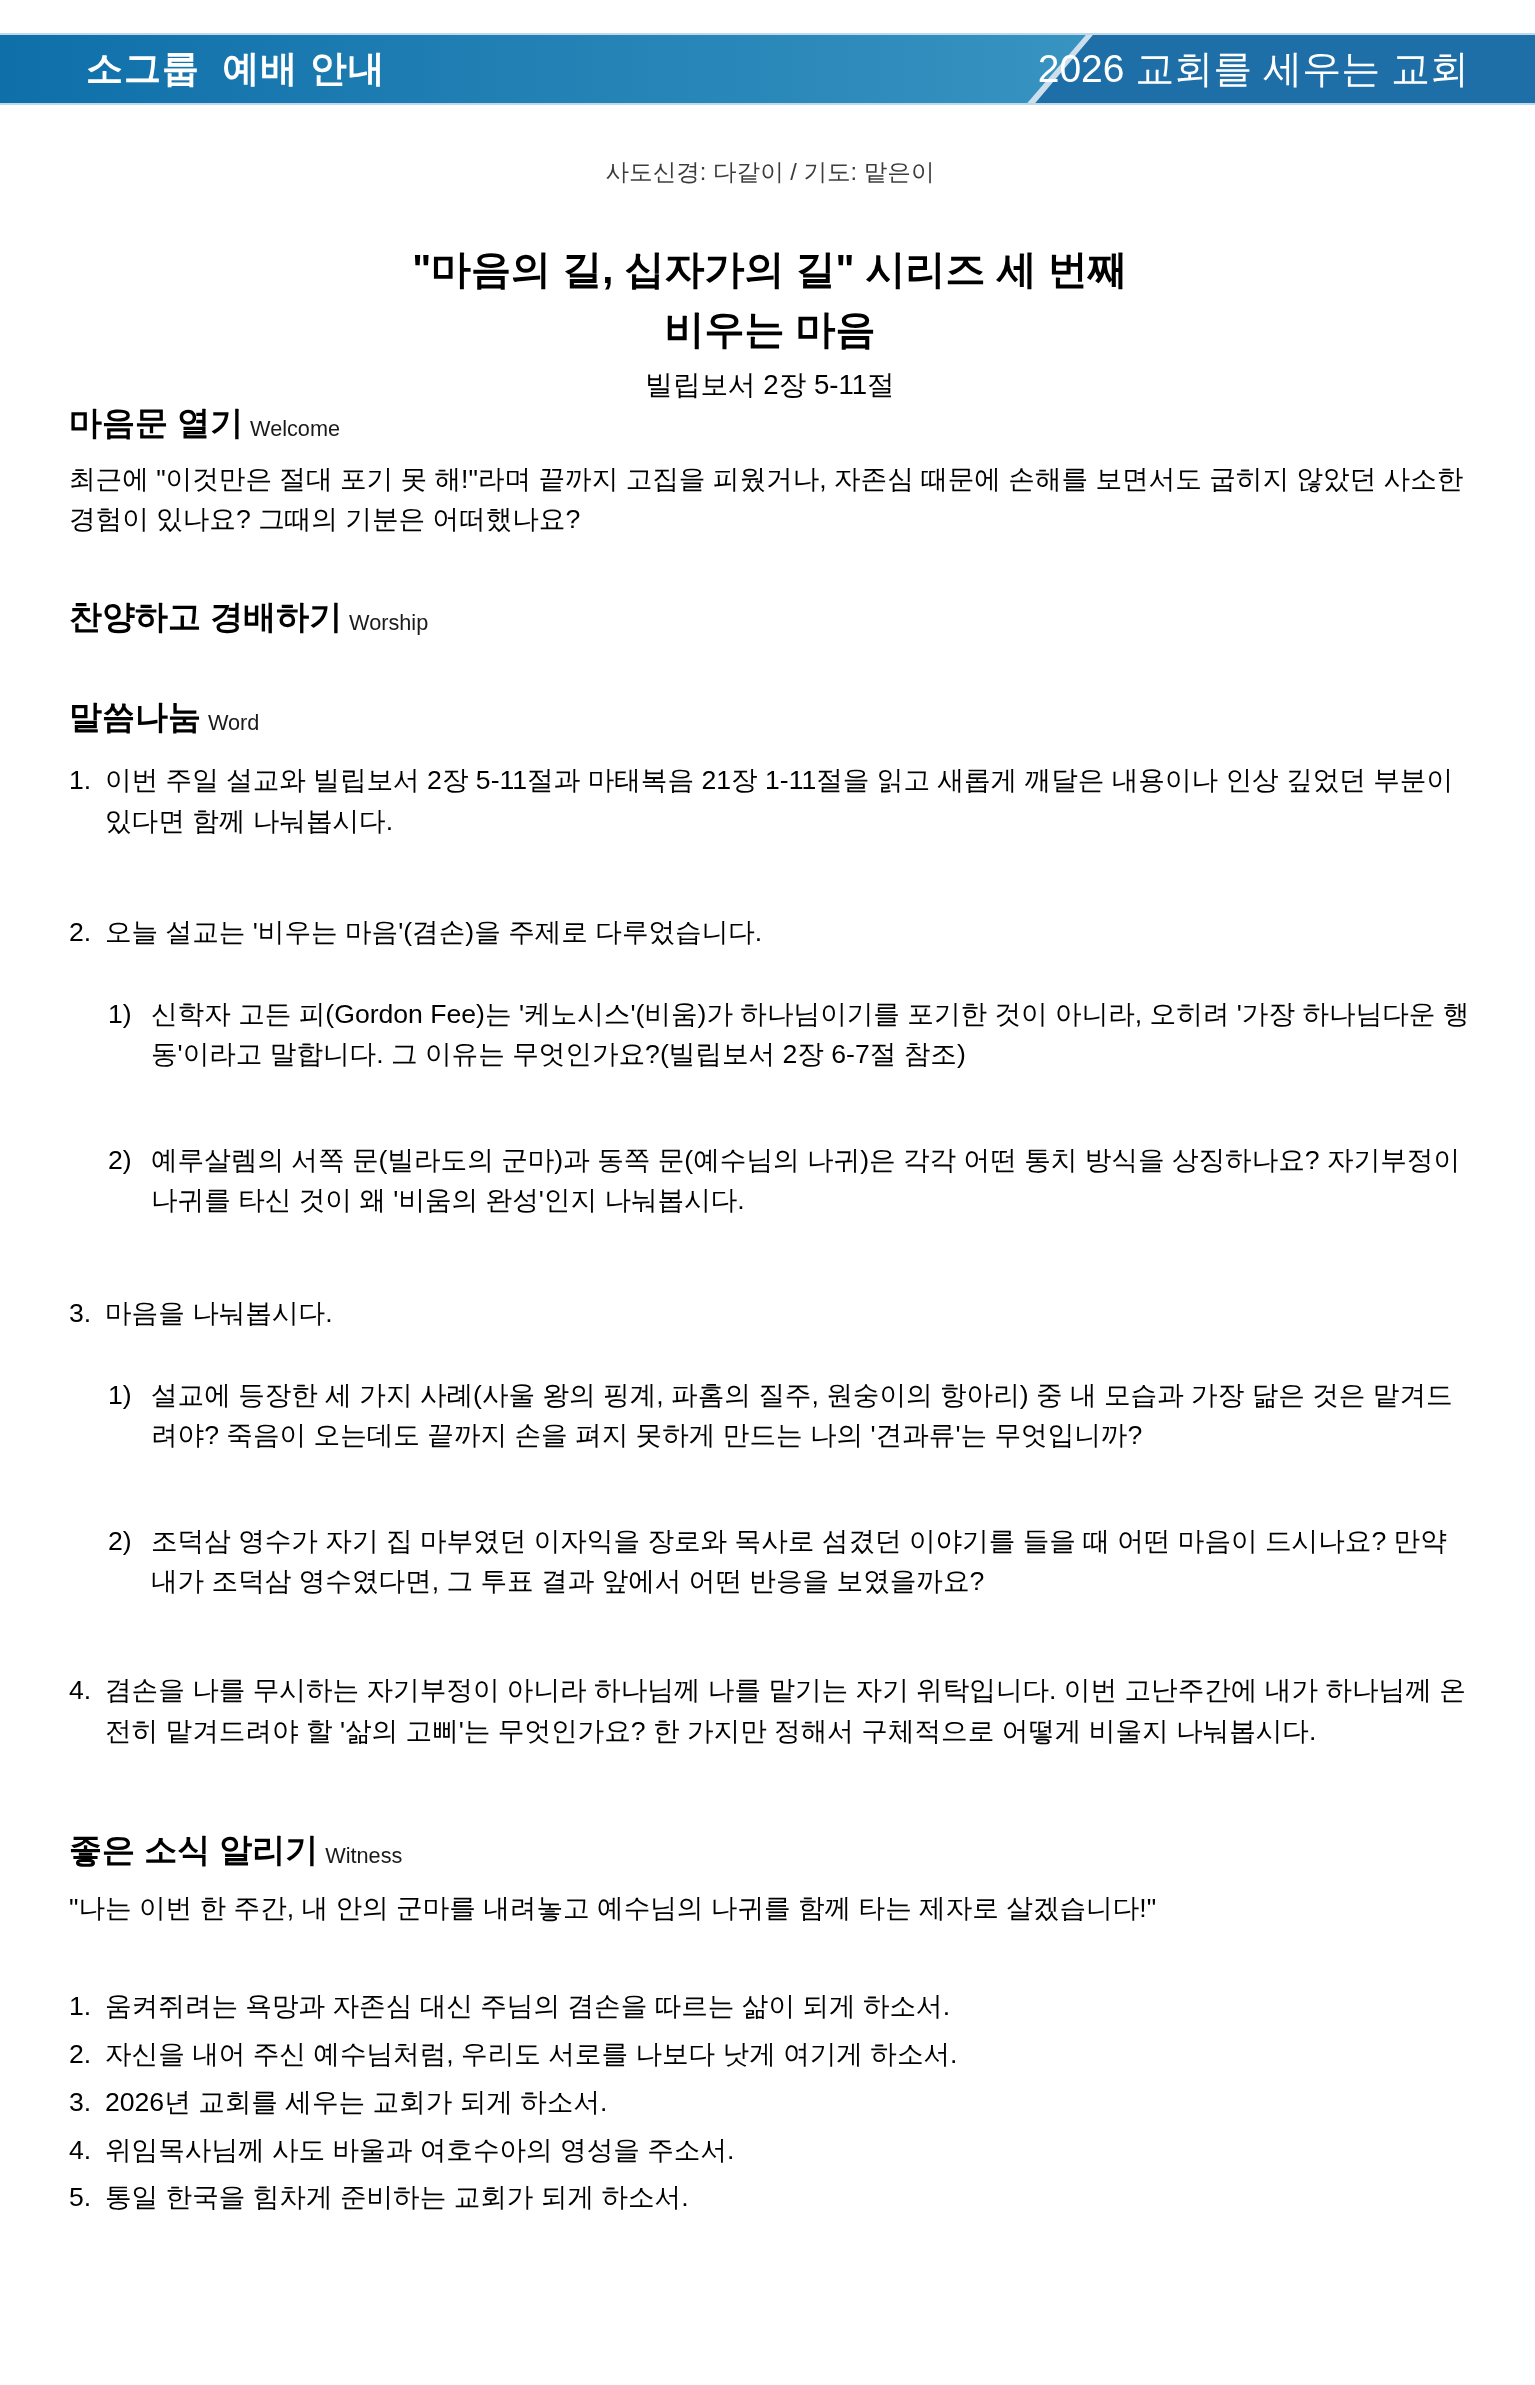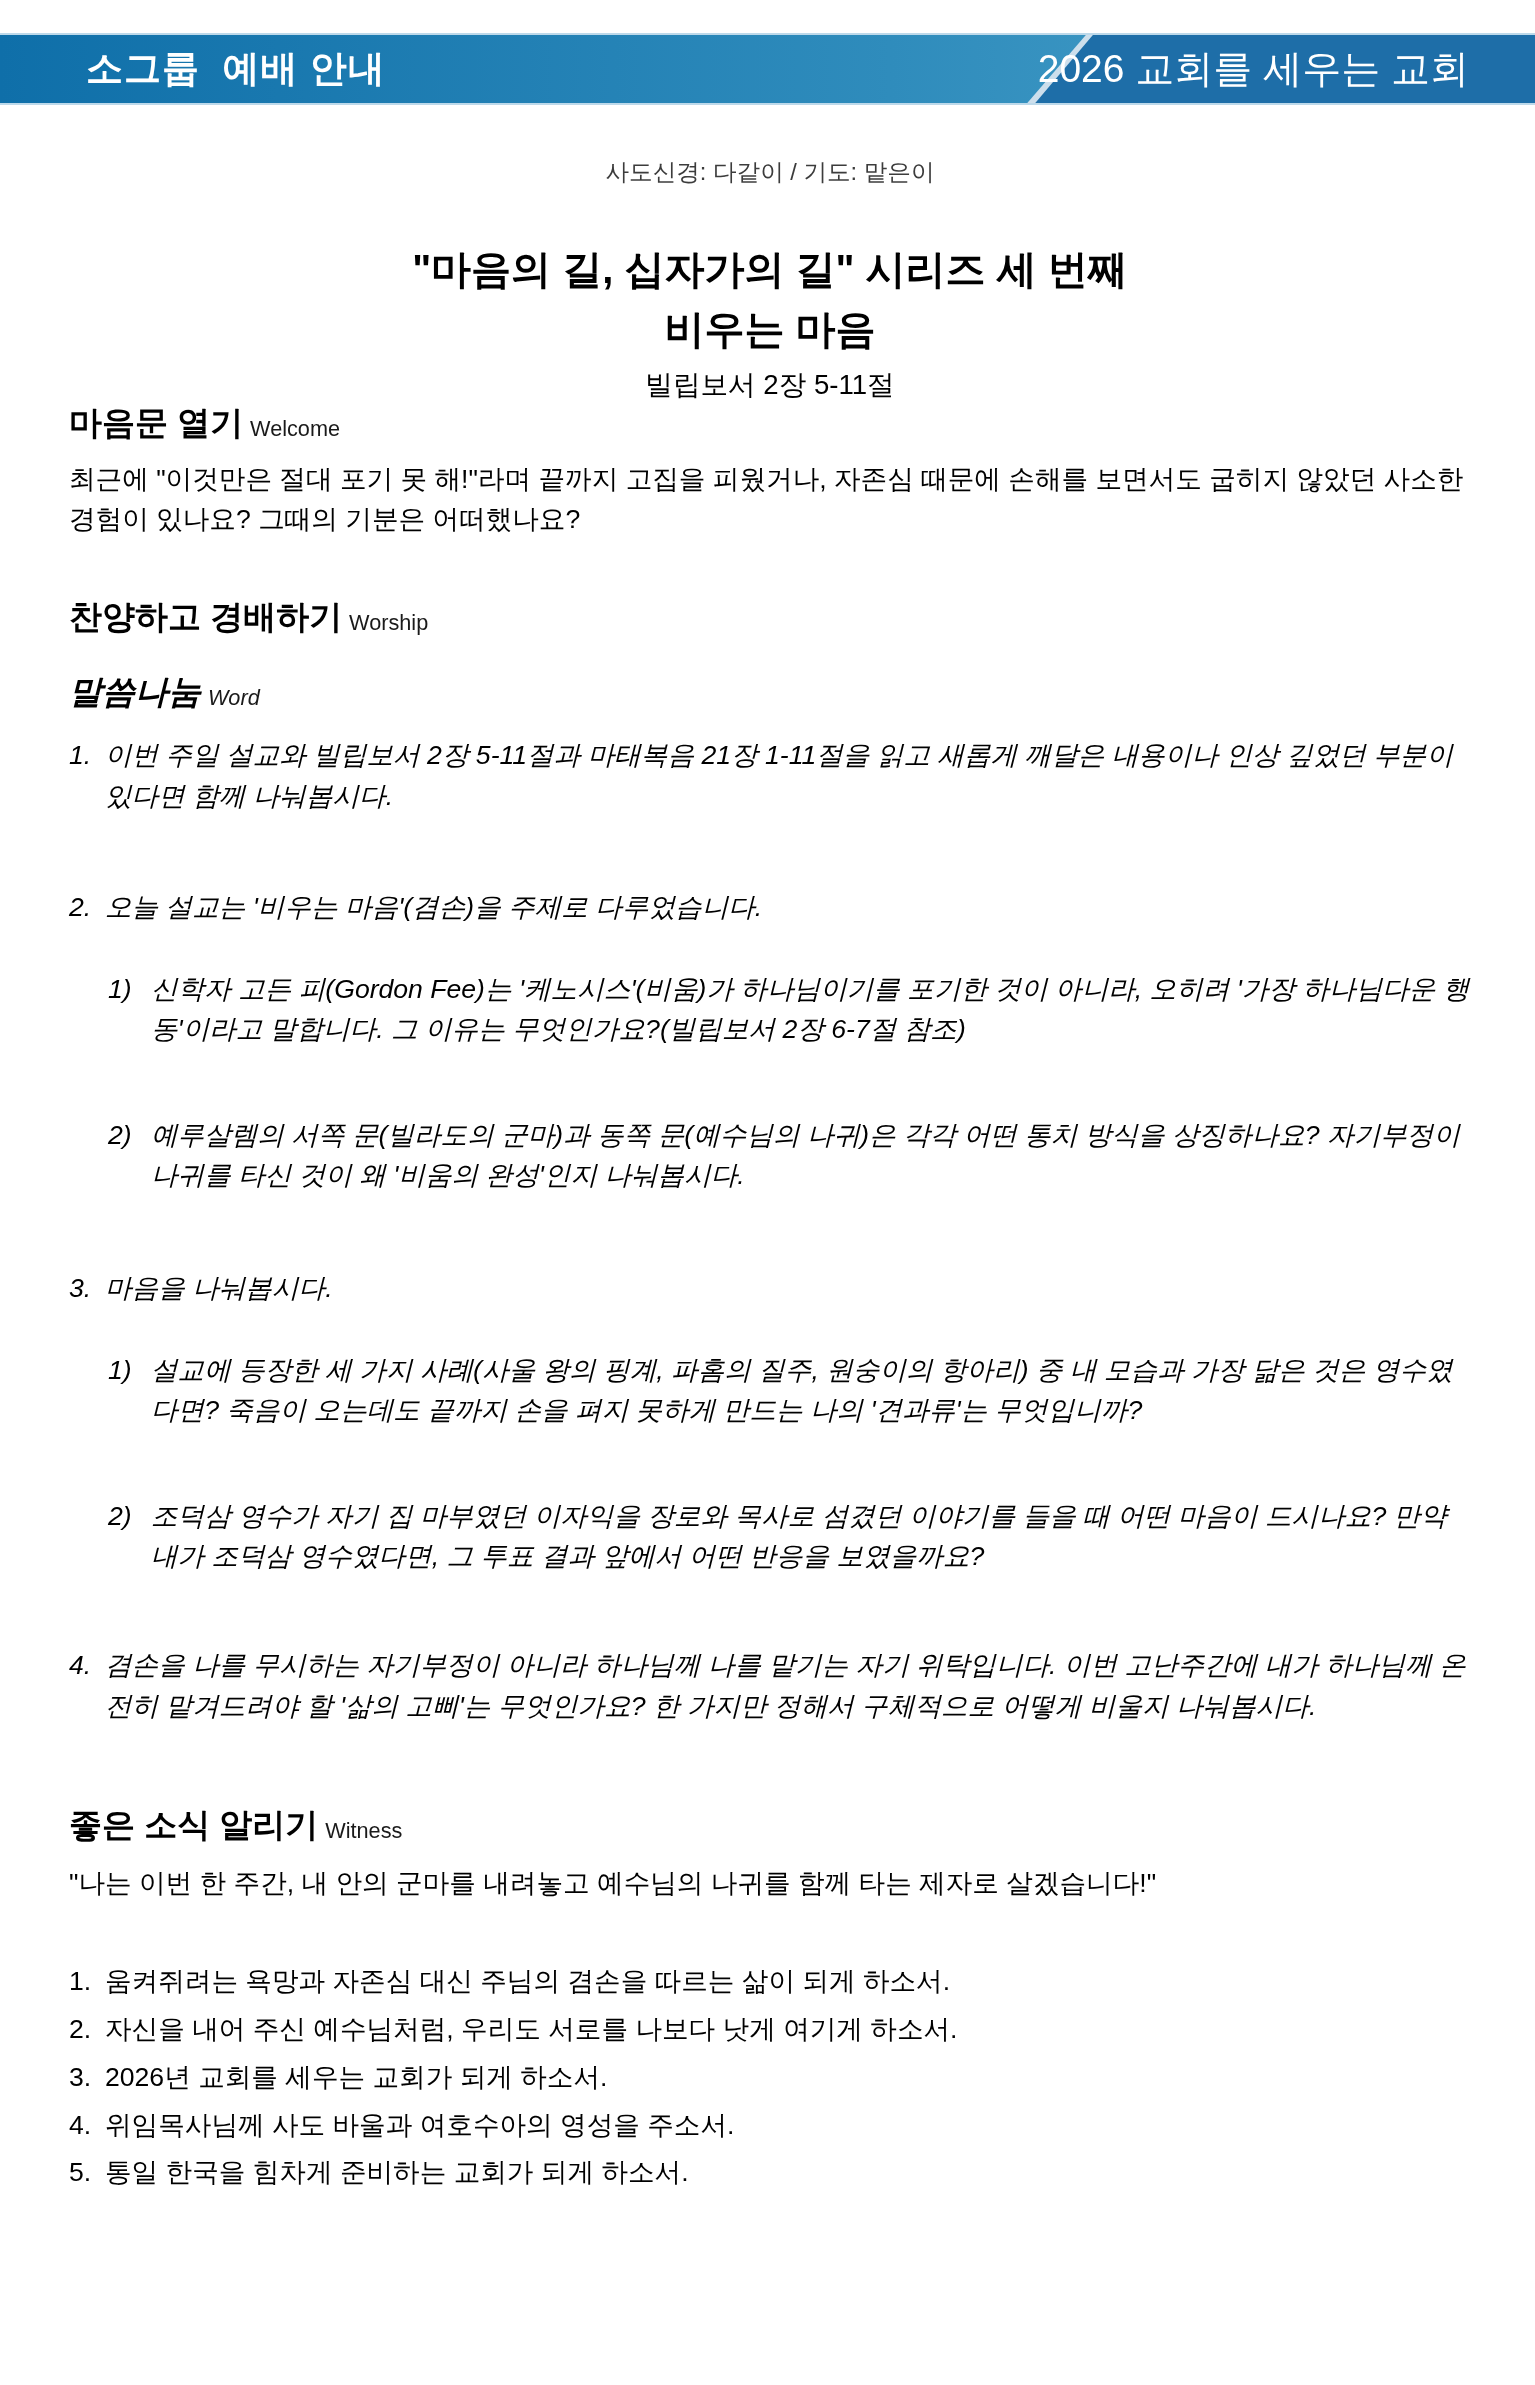--- a/index.html
+++ b/index.html
@@ -51,21 +51,21 @@
                vertical-align:-2px; }
 
   .txt { font-size:26.6px; line-height:1.52; }
 
   .sec-welcome { }
   .welcome-body { margin-top:15.8px; }
 
   .sec-worship { margin-top:57px; }
   .worship-song { margin-top:13.8px; }
 
-  .sec-word { margin-top:36px;font-style:italic; }
+  .sec-word { margin-top:61px; }
 
   .item { display:flex; font-size:26.6px; line-height:1.52; }
   .item .num { flex:0 0 36px; }
   .item .t { flex:1; }
 
   .sub { display:flex; margin-left:39px; font-size:26.6px; line-height:1.52; }
   .sub .num { flex:0 0 43px; }
   .sub .t { flex:1; }
 
   .mt-first { margin-top:23.6px; }
@@ -138,21 +138,21 @@
       <span class="t">예루살렘의 서쪽 문(빌라도의 군마)과 동쪽 문(예수님의 나귀)은 각각 어떤 통치 방식을 상징하나요? 자기부정이 나귀를 타신 것이 왜 '비움의 완성'인지 나눠봅시다.</span>
     </div>
 
     <div class="item mt-item3">
       <span class="num">3.</span>
       <span class="t">마음을 나눠봅시다.</span>
     </div>
 
     <div class="sub mt-sub1">
       <span class="num">1)</span>
-      <span class="t">설교에 등장한 세 가지 사례(사울 왕의 핑계, 파홈의 질주, 원숭이의 항아리) 중 내 모습과 가장 닮은 것은 영수였다면? 죽음이 오는데도 끝까지 손을 펴지 못하게 만드는 나의 '견과류'는 무엇입니까?</span>
+      <span class="t">설교에 등장한 세 가지 사례(사울 왕의 핑계, 파홈의 질주, 원숭이의 항아리) 중 내 모습과 가장 닮은 것은 맡겨드려야? 죽음이 오는데도 끝까지 손을 펴지 못하게 만드는 나의 '견과류'는 무엇입니까?</span>
     </div>
 
     <div class="sub mt-sub2">
       <span class="num">2)</span>
       <span class="t">조덕삼 영수가 자기 집 마부였던 이자익을 장로와 목사로 섬겼던 이야기를 들을 때 어떤 마음이 드시나요? 만약 내가 조덕삼 영수였다면, 그 투표 결과 앞에서 어떤 반응을 보였을까요?</span>
     </div>
 
     <div class="item mt-item4">
       <span class="num">4.</span>
       <span class="t">겸손을 나를 무시하는 자기부정이 아니라 하나님께 나를 맡기는 자기 위탁입니다. 이번 고난주간에 내가 하나님께 온전히 맡겨드려야 할 '삶의 고삐'는 무엇인가요? 한 가지만 정해서 구체적으로 어떻게 비울지 나눠봅시다.</span>

